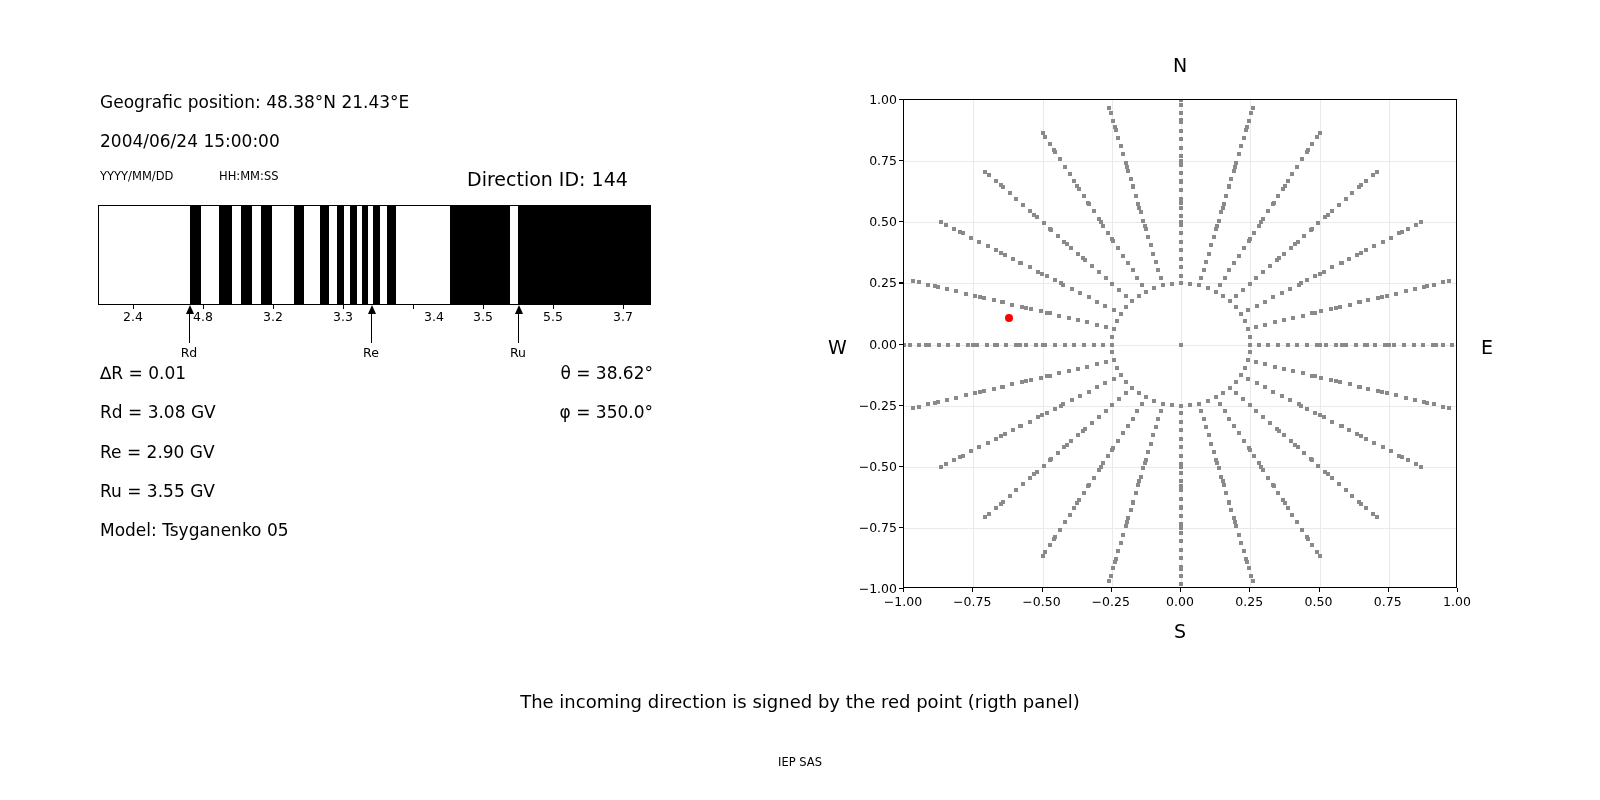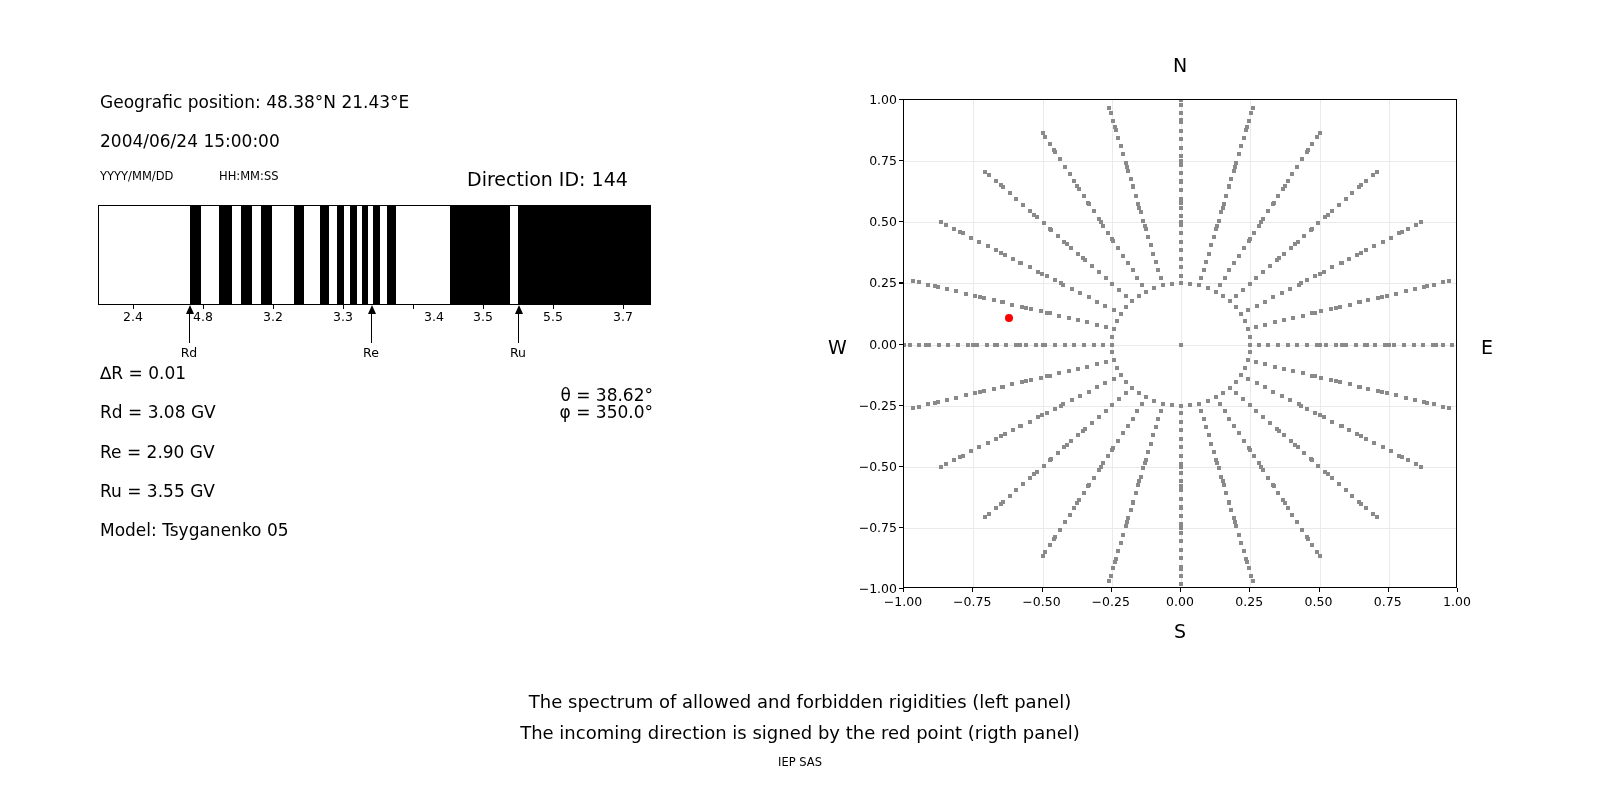--- a/index.html
+++ b/index.html
@@ -270,21 +270,21 @@
         <div class="r-arrow-label">Ru</div>
       </div>
     </div>
 
   <div class="param" style="left:100px; top:355px;">∆R = 0.01</div>
   <div class="param" style="left:100px; top:394px;">Rd = 3.08 GV</div>
   <div class="param" style="left:100px; top:434px;">Re = 2.90 GV</div>
   <div class="param" style="left:100px; top:473px;">Ru = 3.55 GV</div>
   <div class="param" style="left:100px; top:512px;">Model: Tsyganenko 05</div>
 
-  <div class="param param-right" style="left:443px; top:355px; width:210px;margin-top:22px;">θ = 38.62°</div>
+  <div class="param param-right" style="left:443px; top:355px; width:210px;">θ = 38.62°</div>
   <div class="param param-right" style="left:443px; top:394px; width:210px;">φ = 350.0°</div>
 </div>
 
 <div id="polar-panel">
   <div id="polar-frame">
       <div class="gridline-v" style="left: 69.25px;"></div>
       <div class="gridline-v" style="left: 138.5px;"></div>
       <div class="gridline-v" style="left: 207.75px;"></div>
       <div class="gridline-v" style="left: 277px;"></div>
       <div class="gridline-v" style="left: 346.25px;"></div>
@@ -1104,16 +1104,15 @@
     <div class="polar-tick-y" style="top: 183.375px;">0.25</div>
     <div class="polar-ytick-mark" style="top: 122.25px;"></div>
     <div class="polar-tick-y" style="top: 122.25px;">0.50</div>
     <div class="polar-ytick-mark" style="top: 61.125px;"></div>
     <div class="polar-tick-y" style="top: 61.125px;">0.75</div>
     <div class="polar-ytick-mark" style="top: 0px;"></div>
     <div class="polar-tick-y" style="top: 0px;">1.00</div>
   </div>
 
 <div id="caption">
-  <div class="caption-line">The spectrum of allowed and forbidden rigidities (left panel)</div>
   <div class="caption-line">The incoming direction is signed by the red point (rigth panel)</div>
 </div>
 <div id="footer">IEP SAS</div>
 
 </body></html>

